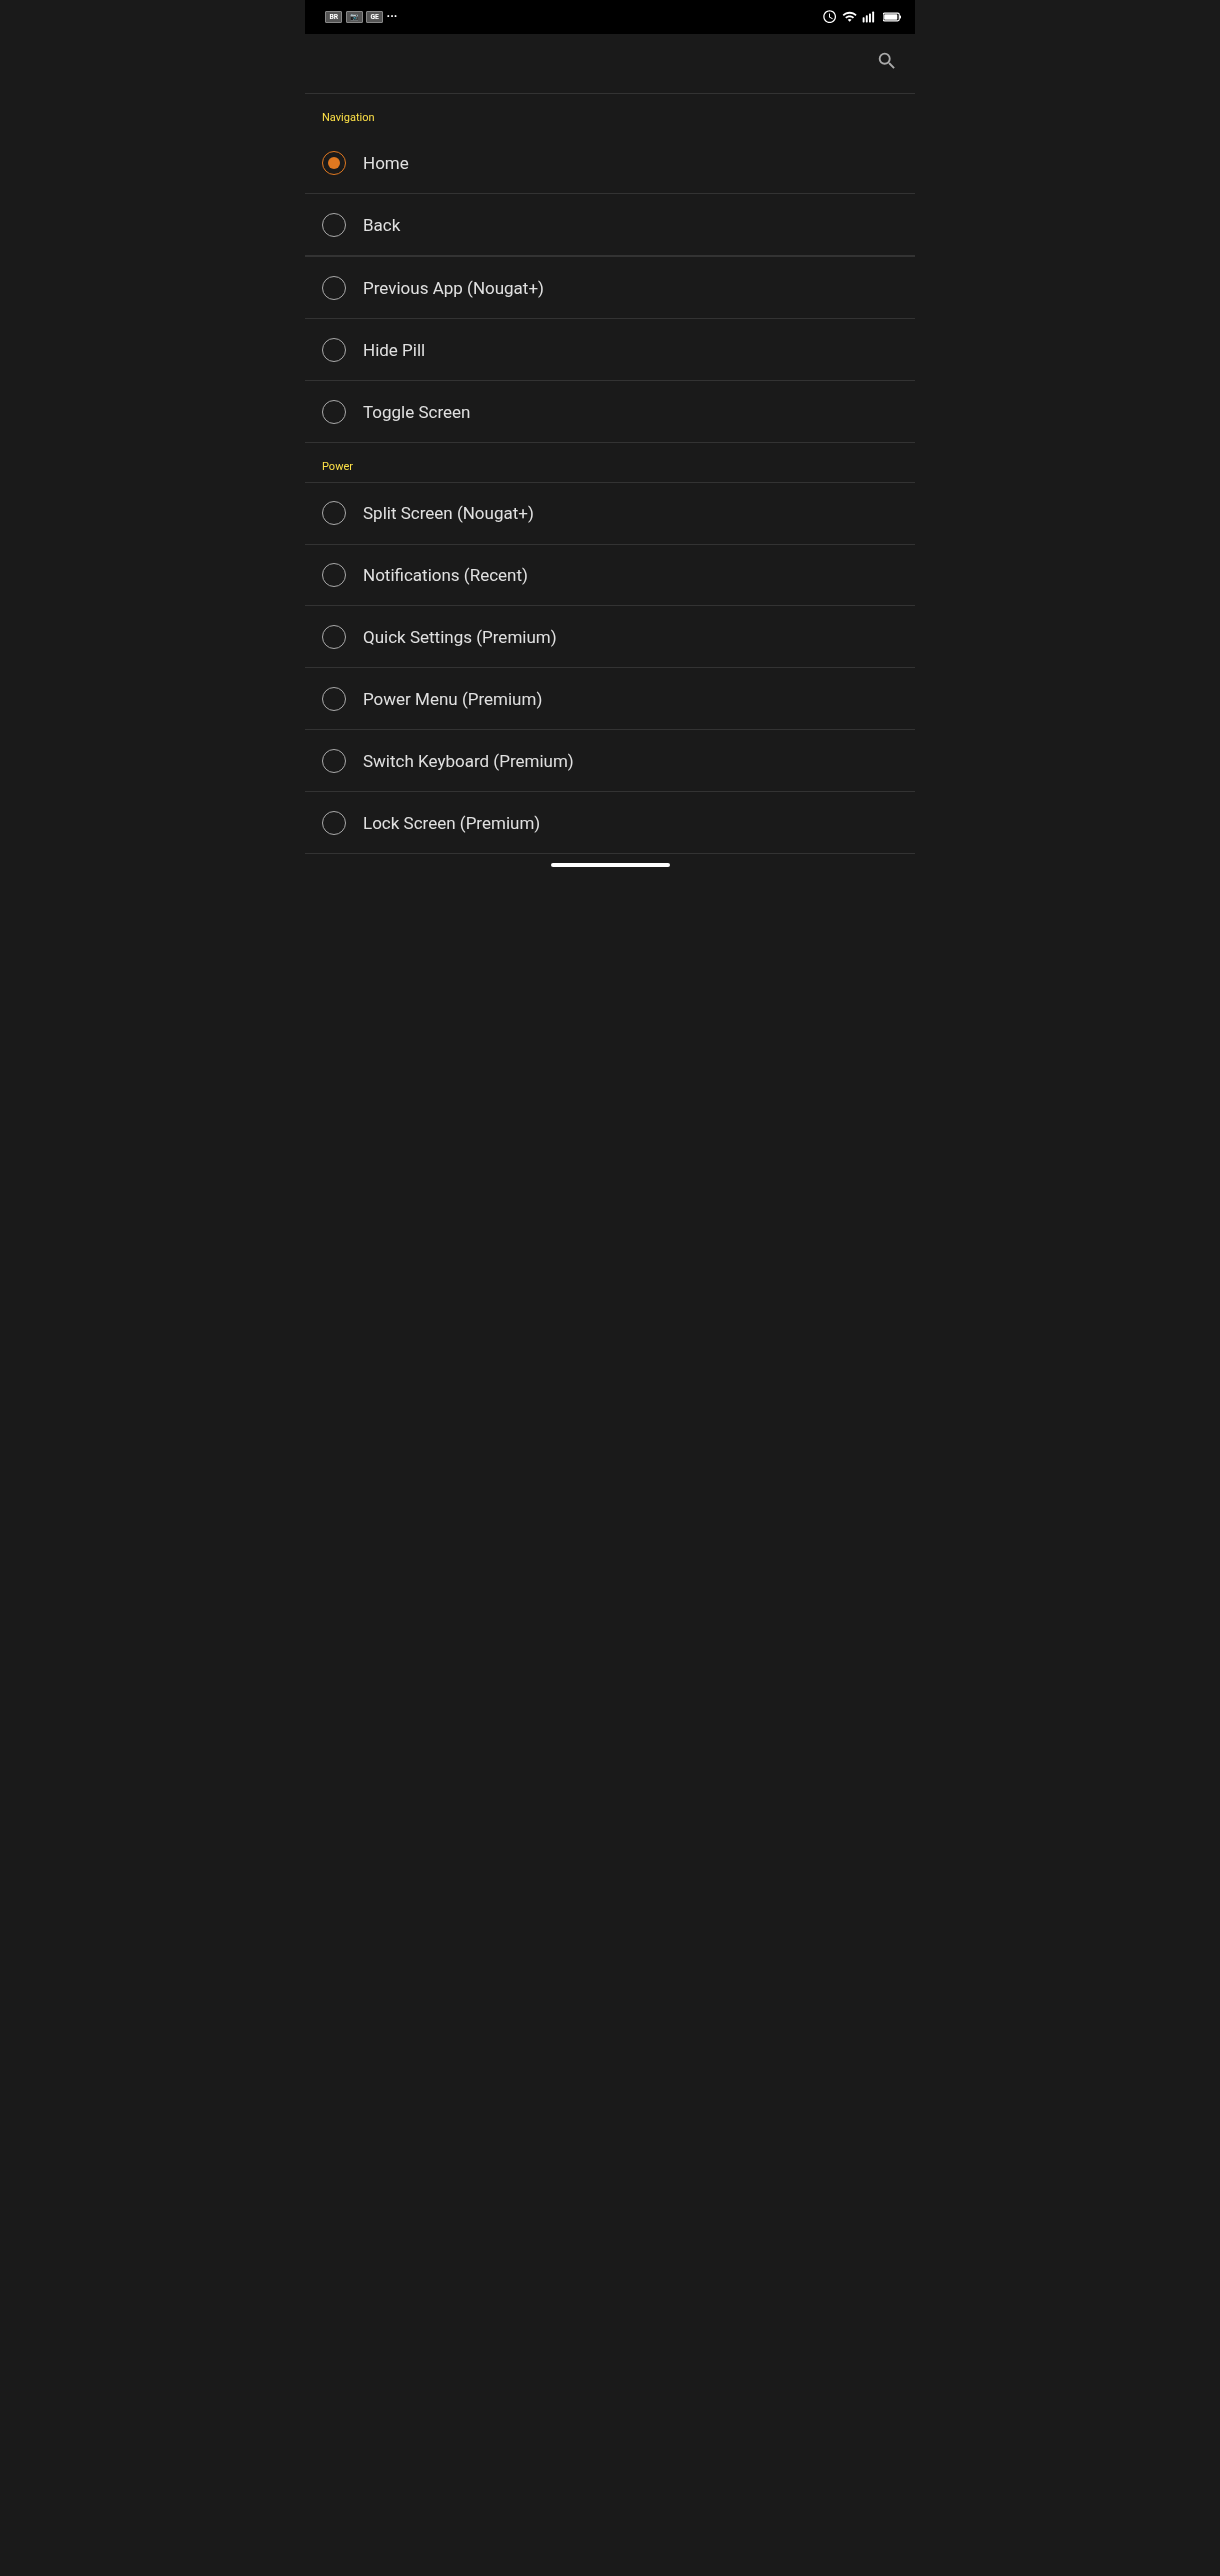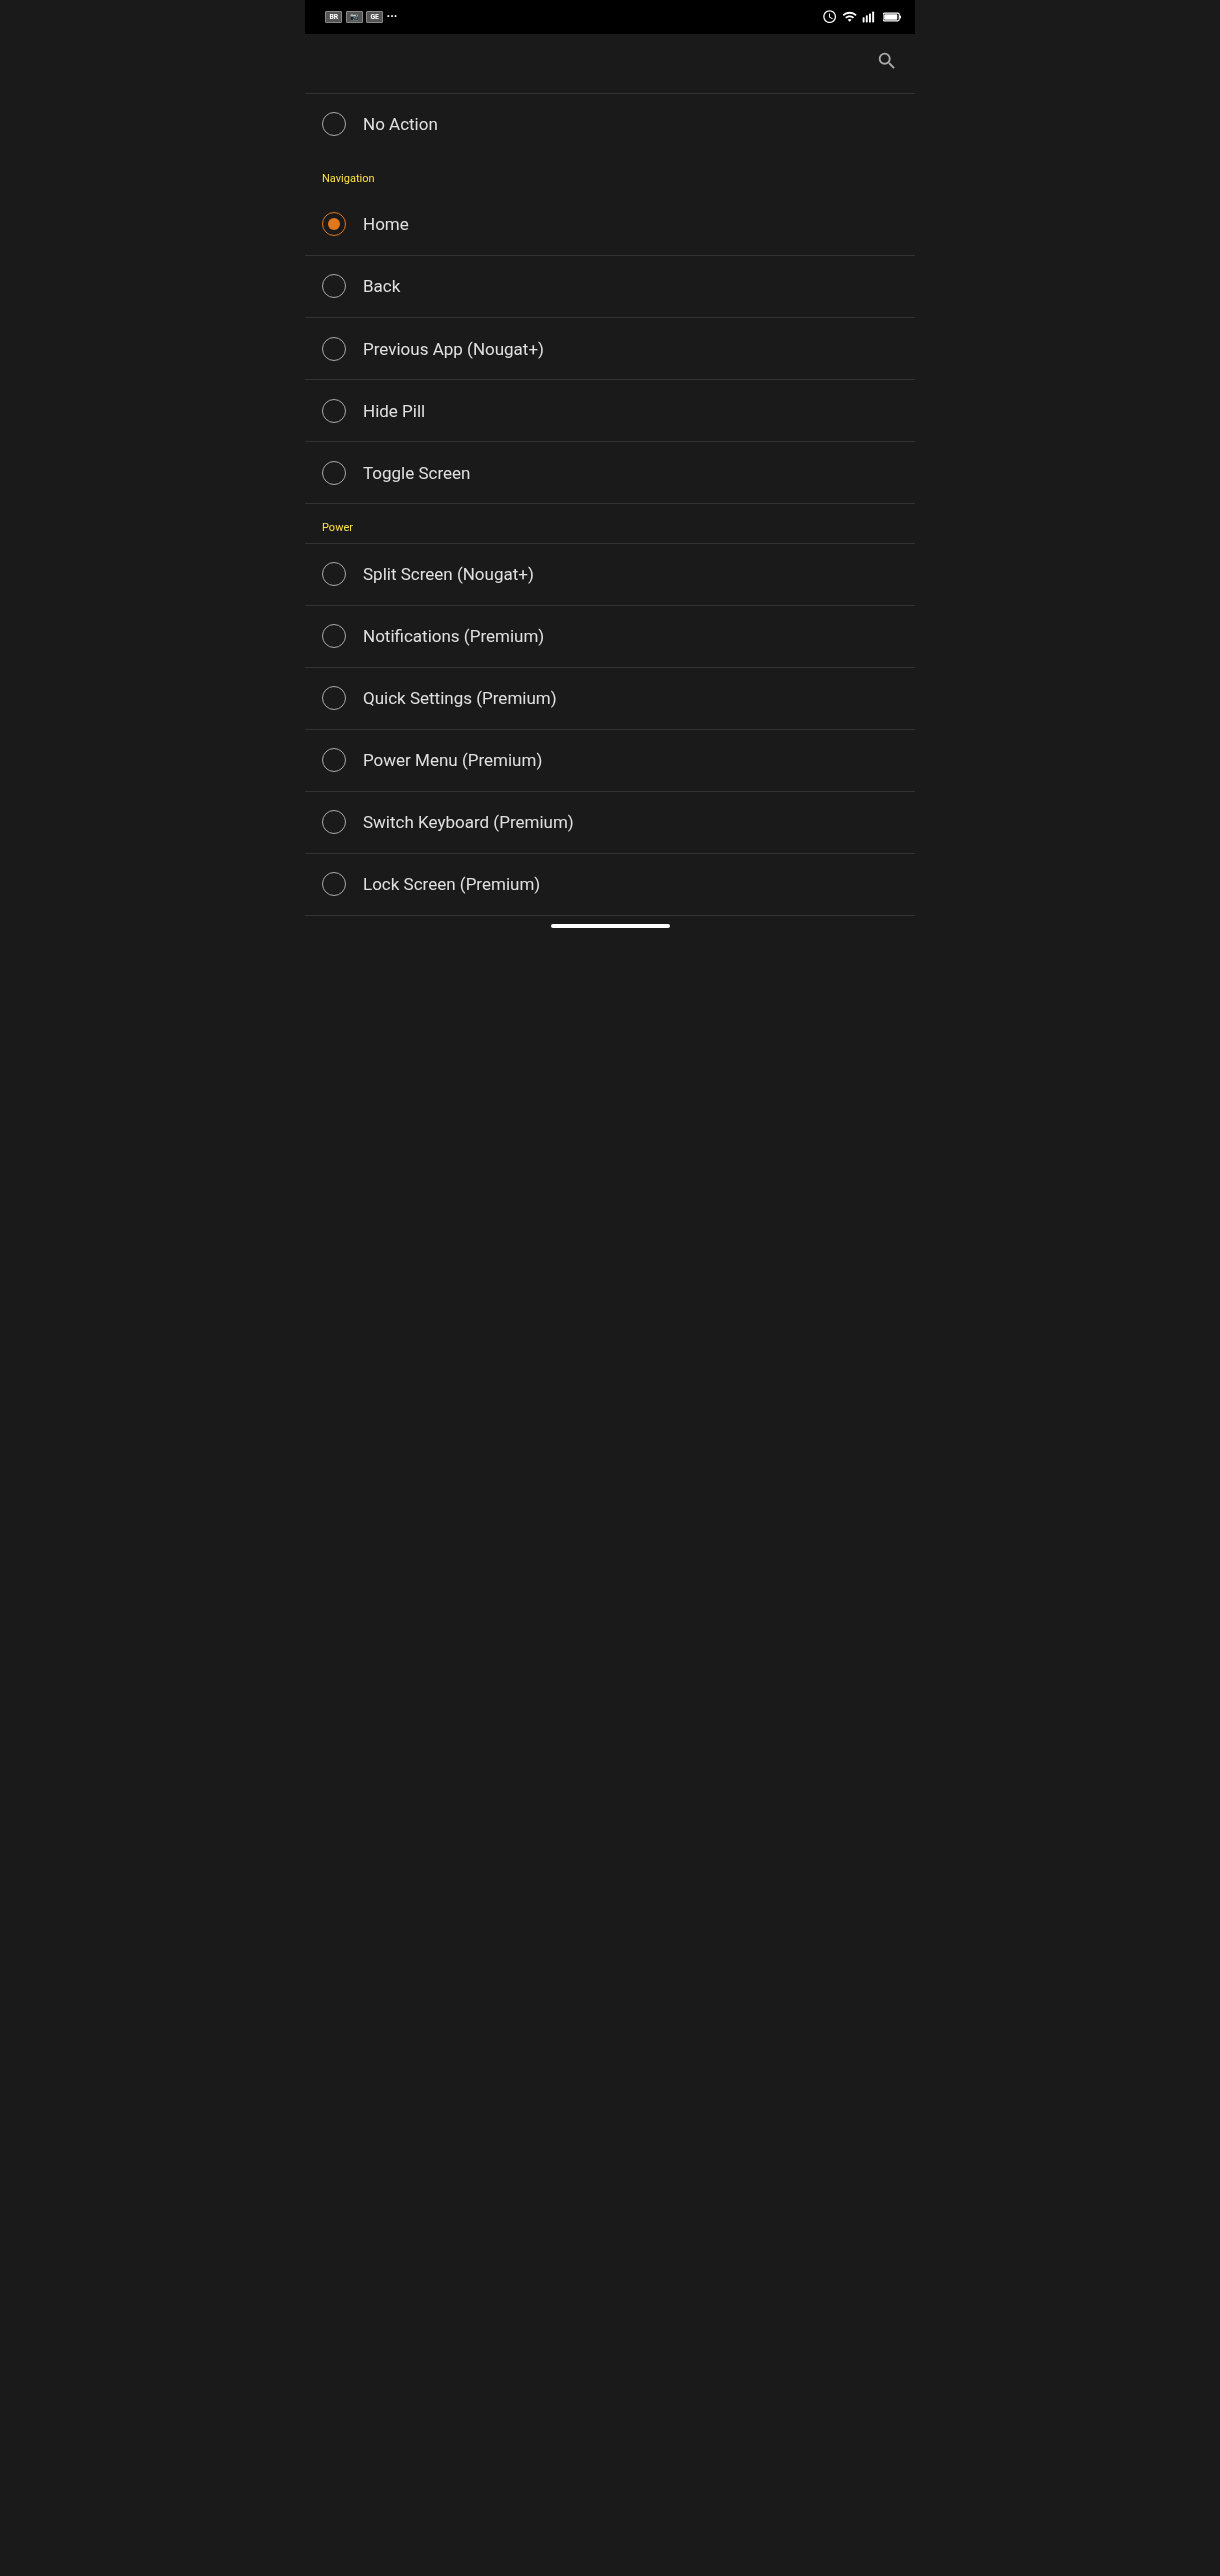--- a/index.html
+++ b/index.html
@@ -202,24 +202,20 @@
   </div>
   <span class="toolbar-search" style="font-size:22px;">
     <svg width="22" height="22" viewBox="0 0 24 24" fill="#aaa">
       <path d="M15.5 14h-.79l-.28-.27A6.471 6.471 0 0 0 16 9.5 6.5 6.5 0 1 0 9.5 16c1.61 0 3.09-.59 4.23-1.57l.27.28v.79l5 4.99L20.49 19l-4.99-5zm-6 0C7.01 14 5 11.99 5 9.5S7.01 5 9.5 5 14 7.01 14 9.5 11.99 14 9.5 14z"></path>
     </svg>
   </span>
 </div>
 
 <div id="content">
 <div class="divider"></div>
-    <div class="radio-item">
-      <div class="radio-circle"></div>
-      <span class="radio-label">No Action</span>
-    </div>
     <div class="section-header">Navigation</div>
     <div class="radio-item">
       <div class="radio-circle selected"></div>
       <span class="radio-label">Home</span>
     </div>
     <div class="divider"></div>
     <div class="radio-item">
       <div class="radio-circle"></div>
       <span class="radio-label">Back</span>
     </div>
@@ -242,21 +238,21 @@
     <div class="divider"></div>
     <div class="section-header">Power</div>
     <div class="divider"></div>
     <div class="radio-item">
       <div class="radio-circle"></div>
       <span class="radio-label">Split Screen (Nougat+)</span>
     </div>
     <div class="divider"></div>
     <div class="radio-item">
       <div class="radio-circle"></div>
-      <span class="radio-label">Notifications (Premium)</span>
+      <span class="radio-label">Notifications (Recent)</span>
     </div>
     <div class="divider"></div>
     <div class="radio-item">
       <div class="radio-circle"></div>
       <span class="radio-label">Quick Settings (Premium)</span>
     </div>
     <div class="divider"></div>
     <div class="radio-item">
       <div class="radio-circle"></div>
       <span class="radio-label">Power Menu (Premium)</span>

